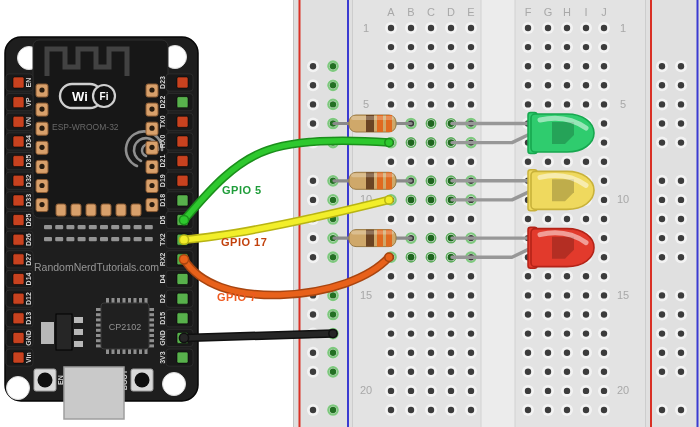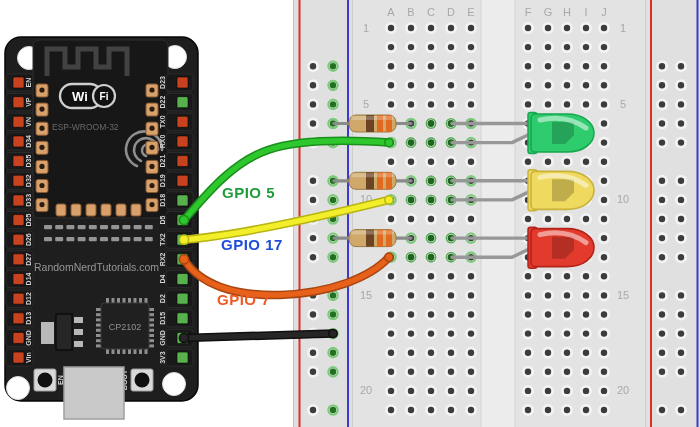--- a/index.html
+++ b/index.html
@@ -1,19 +1,19 @@
 <!DOCTYPE html>
 <html><head>
 <meta charset="utf-8">
 <style>
   html,body{margin:0;padding:0;background:#ffffff;}
   #stage{position:relative;width:700px;height:427px;overflow:hidden;background:#ffffff;
          font-family:"Liberation Sans",sans-serif;}
   #scene{position:absolute;left:0;top:0;}
-  .gpio-label{position:absolute;font-weight:bold;font-size:15px;letter-spacing:0.5px;
+  .gpio-label{position:absolute;font-weight:bold;font-size:11px;letter-spacing:0.5px;
               font-family:"Liberation Sans",sans-serif;white-space:nowrap;}
 </style>
 </head>
 <body>
 
 <div id="stage">
   <svg id="scene" width="700" height="427" viewBox="0 0 700 427">
       <g>
         <rect x="293" y="0" width="407" height="427" fill="#e0e0e0"></rect>
         <rect x="352" y="0" width="294" height="427" fill="#e3e3e3"></rect>
@@ -1476,15 +1476,15 @@
       <g>
         <path d="M452,238.10000000000002 H531" fill="none" stroke="#979797" stroke-width="3.4" stroke-linecap="round"></path>
         <path d="M452,257.20000000000005 H512 L530,248.65000000000003" fill="none" stroke="#979797" stroke-width="3.4" stroke-linecap="round" stroke-linejoin="round"></path>
         <rect x="528" y="227.15000000000003" width="9" height="41" rx="2.5" fill="#e23a2c" stroke="#b42318" stroke-width="1.5"></rect>
         <path d="M535,228.65000000000003 h32 c16,0 27,8.5 27,19 c0,10.5 -11,19 -27,19 h-32 a4,4 0 0 1 -4,-4 v-30 a4,4 0 0 1 4,-4 z" fill="#e23a2c" stroke="#b42318" stroke-width="1.6"></path>
         <path d="M552,236.65000000000003 h22 v13 l-9,9 h-13 z" fill="rgba(0,0,0,0.20)"></path>
         <path d="M540,234.65000000000003 Q566,228.65000000000003 586,242.65000000000003" fill="none" stroke="rgba(255,255,255,0.5)" stroke-width="5" stroke-linecap="round"></path>
       </g>
     </svg>
   <div class="gpio-label" style="left: 222px; top: 184px; color: rgb(31, 157, 58);">GPIO 5</div>
-  <div class="gpio-label" style="left: 221px; top: 236px; color: #1d4ed8;">GPIO 17</div>
+  <div class="gpio-label" style="left: 221px; top: 236px; color: #c2410c;">GPIO 17</div>
   <div class="gpio-label" style="left: 217px; top: 291px; color: rgb(238, 91, 34);">GPIO 7</div>
 </div>
 
 </body></html>

